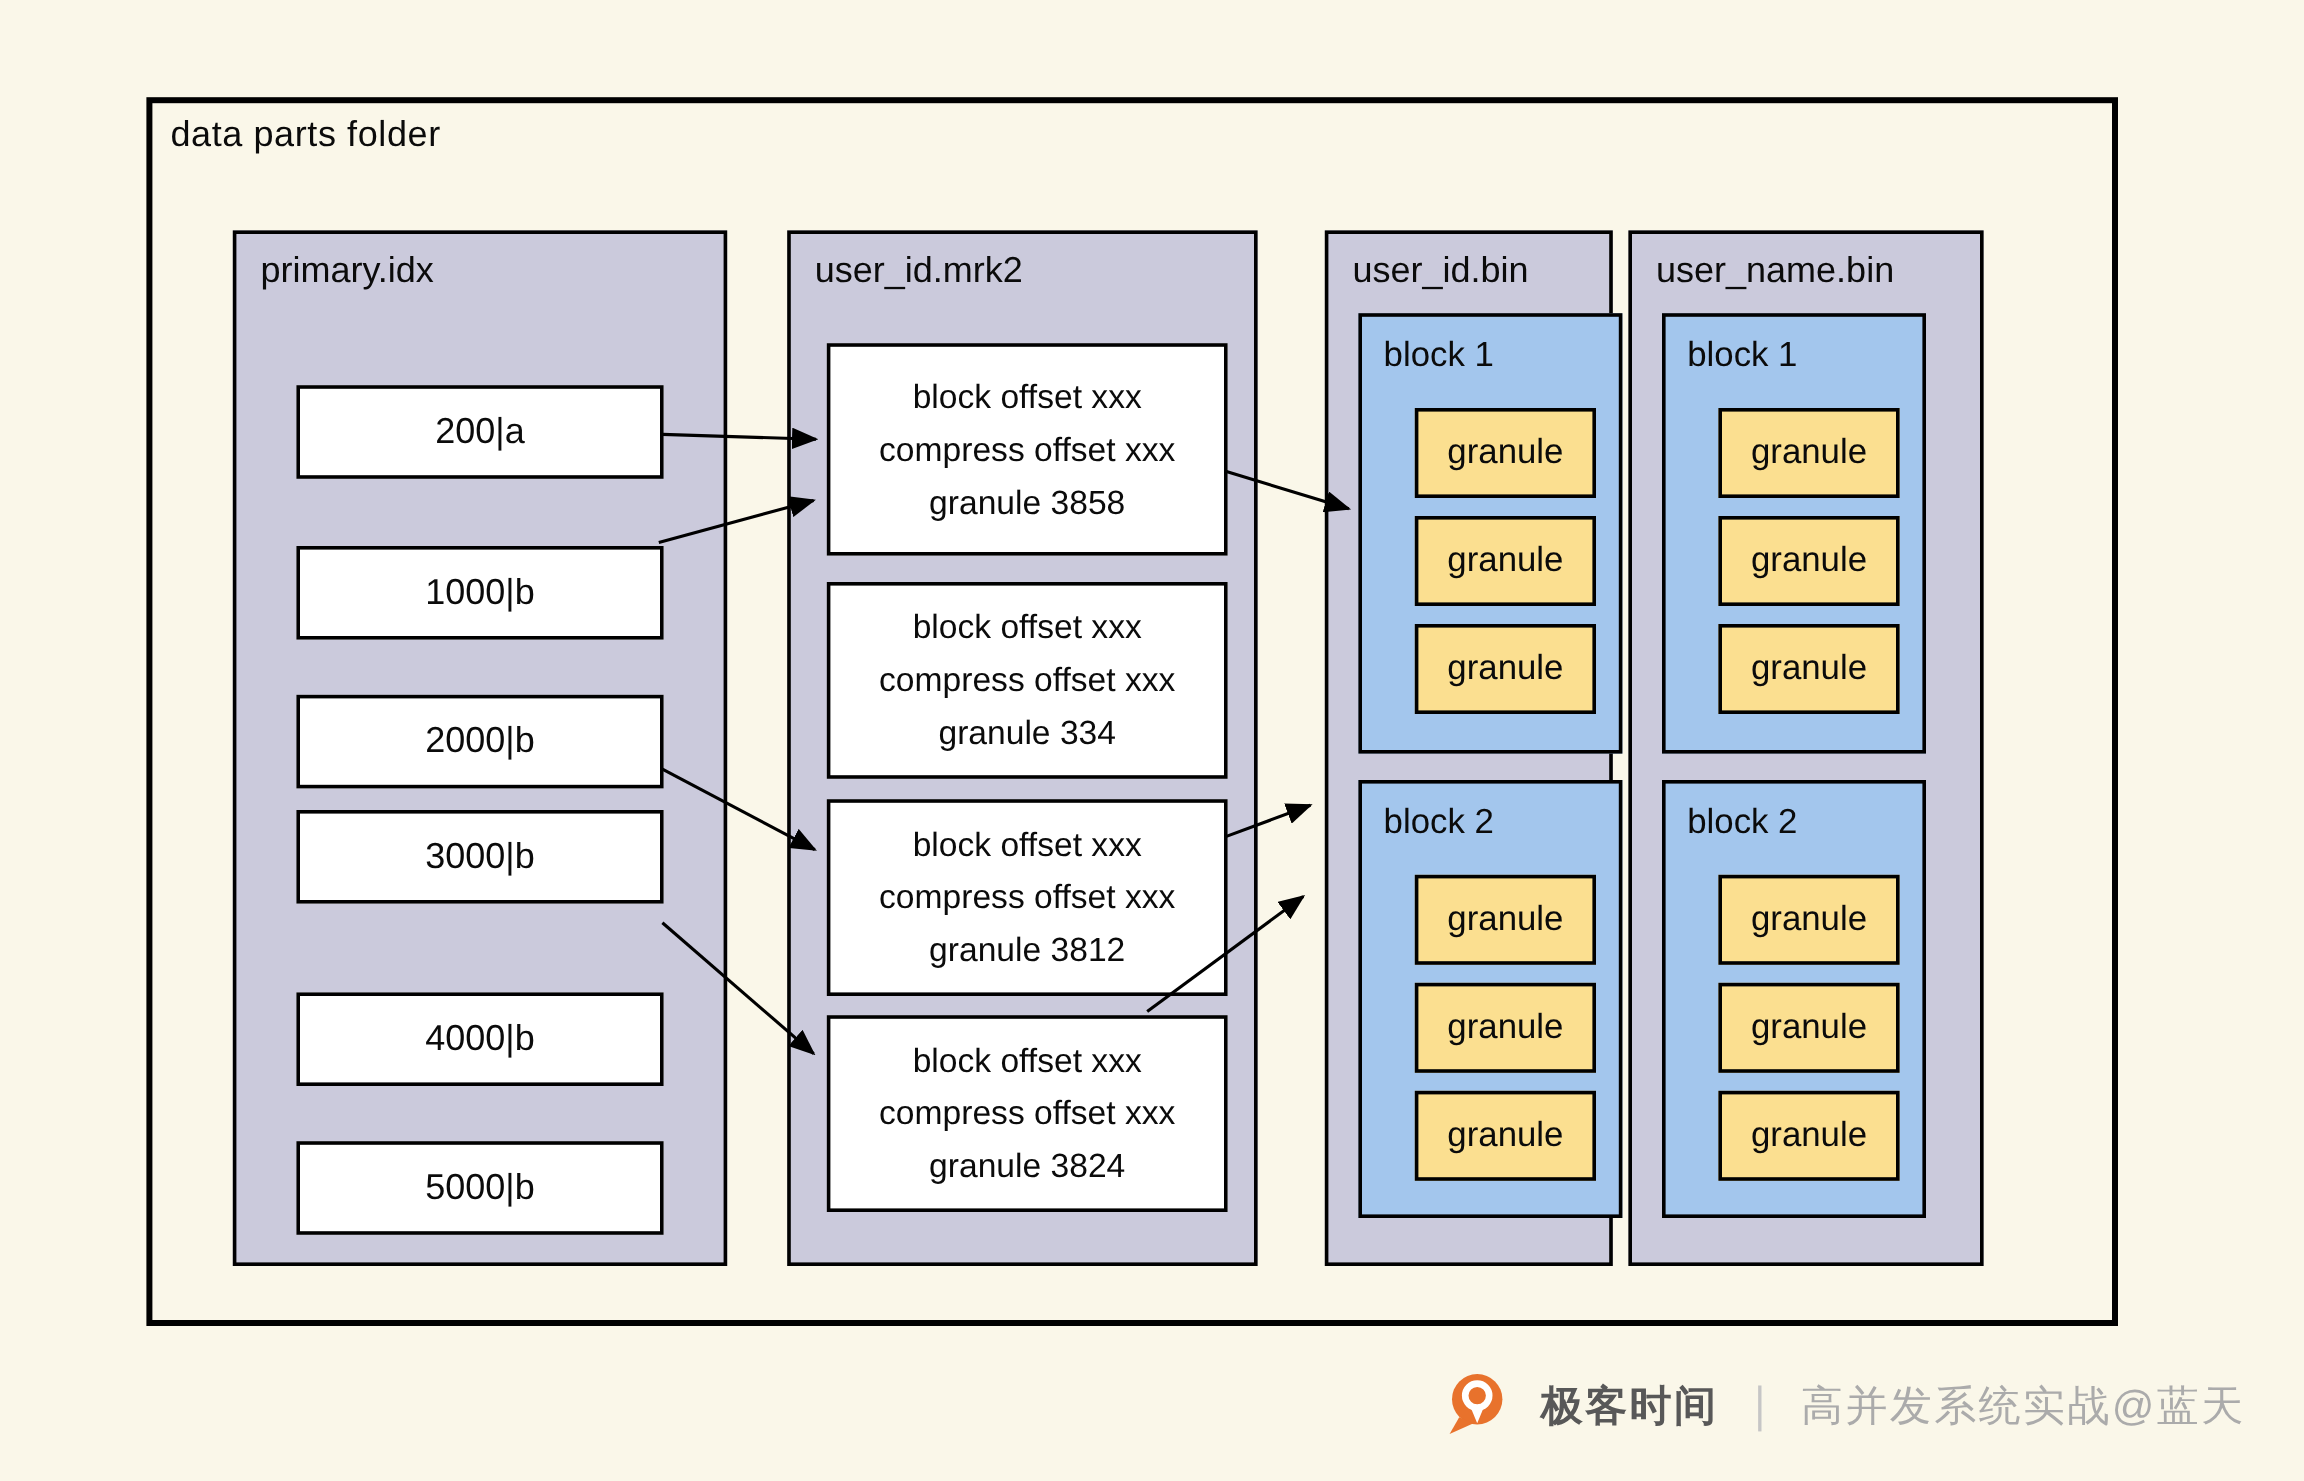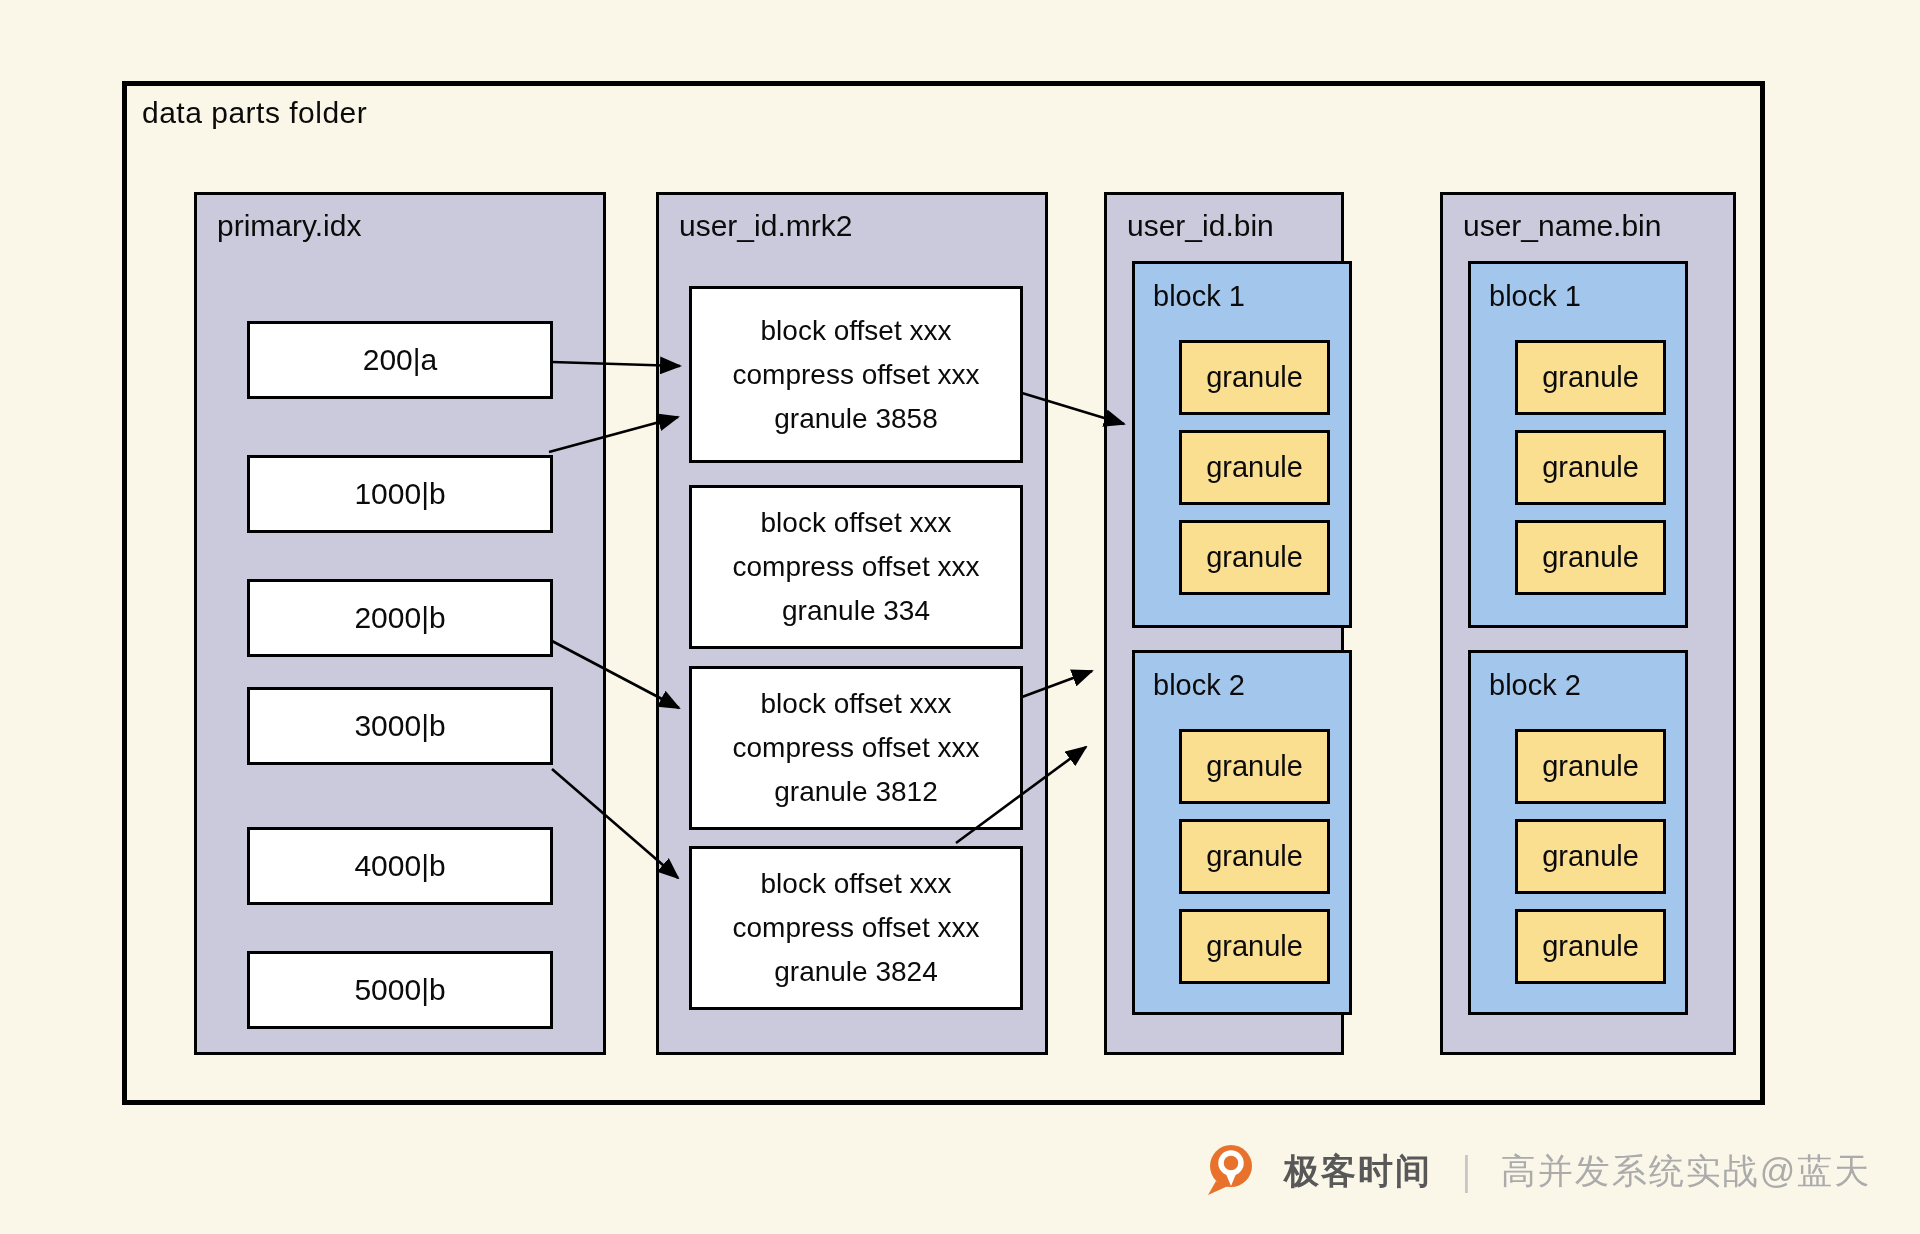--- a/index.html
+++ b/index.html
@@ -42,21 +42,21 @@
   }
   .panel-label {
     position: absolute;
     left: 20px; top: 14px;
     font-size: 30px;
     white-space: nowrap;
   }
   #panel-primary { left: 194px; width: 412px; }
   #panel-mrk     { left: 656px; width: 392px; }
   #panel-bin     { left: 1104px; width: 240px; }
-  #panel-name    { left: 1440px; width: 296px; }
+  #panel-name    { left: 1357px; width: 296px; }
 
   .idx-box {
     position: absolute;
     left: 50px;
     width: 306px; height: 78px;
     background: #FFFFFF;
     border: 3px solid #000;
     box-sizing: border-box;
     display: flex;
     align-items: center;
@@ -137,21 +137,21 @@
 <div class="canvas">
 
   <div class="outer-box"></div>
   <div class="outer-title">data parts folder</div>
 
   <section class="panel" id="panel-primary">
     <div class="panel-label">primary.idx</div>
     <div class="idx-box" style="top:126px">200|a</div>
     <div class="idx-box" style="top:260px">1000|b</div>
     <div class="idx-box" style="top:384px">2000|b</div>
-    <div class="idx-box" style="top:492px">3000|b</div>
+    <div class="idx-box" style="top:480px">3000|b</div>
     <div class="idx-box" style="top:632px">4000|b</div>
     <div class="idx-box" style="top:756px">5000|b</div>
   </section>
 
   <section class="panel" id="panel-mrk">
     <div class="panel-label">user_id.mrk2</div>
     <div class="mrk-box" style="top:91px;height:177px">
       <span>block offset xxx</span>
       <span>compress offset xxx</span>
       <span>granule 3858</span>

